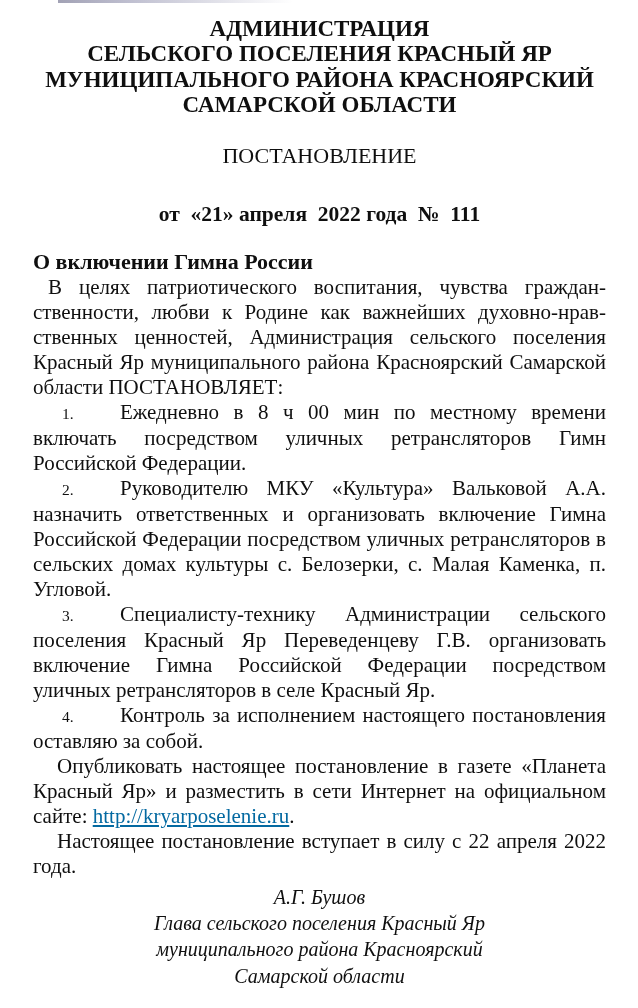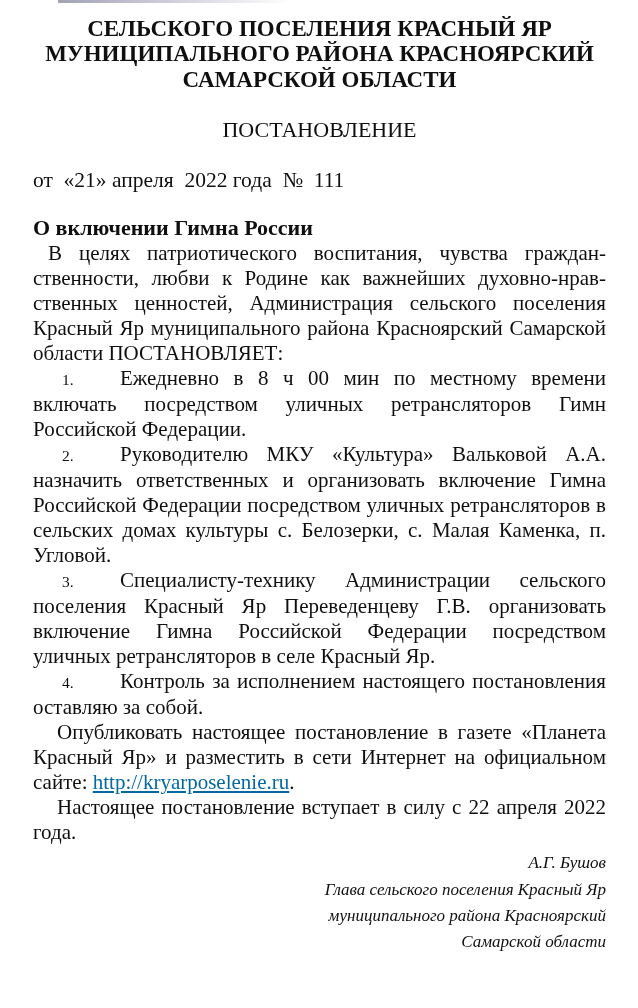--- a/index.html
+++ b/index.html
@@ -29,24 +29,26 @@
     line-height: 25.4px;
   }
   .doc-type {
     margin-top: 25px;
     text-align: center;
     font-size: 22px;
     line-height: 25px;
     font-family: Liberation Serif, serif;
   }
   .date-line {
-    margin-top: 26px;
+    margin-top: 34px;
+    text-align: center;
     font-size: 21.5px;
     line-height: 25px;
     white-space: pre-wrap;
+    font-weight: bold;
   }
   .subject {
     margin: 22px 0 0 0;
     text-align: left;
     font-weight: bold;
     font-size: 22px;
     line-height: 26px;
   }
   .content {
     font-size: 21px;
@@ -63,33 +65,34 @@
     margin-left: 29px;
     width: 58px;
     font-size: 15.5px;
   }
   .doc-link {
     color: #0369a1;
     text-decoration: underline;
   }
   .signature {
     margin-top: 5px;
-    text-align: right;
+    text-align: center;
     font-style: italic;
-    font-size: 17px;
+    font-size: 20px;
     line-height: 26.3px;
   }
 </style>
 </head>
 <body>
 
 <div class="page">
   <div class="top-strip"></div>
 
   <header class="org">
+      <div>АДМИНИСТРАЦИЯ</div>
       <div>СЕЛЬСКОГО ПОСЕЛЕНИЯ КРАСНЫЙ ЯР</div>
       <div>МУНИЦИПАЛЬНОГО РАЙОНА КРАСНОЯРСКИЙ</div>
       <div>САМАРСКОЙ ОБЛАСТИ</div>
     </header>
 
   <div class="doc-type">ПОСТАНОВЛЕНИЕ</div>
 
   <div class="date-line">от  «21» апреля  2022 года  №  111</div>
 
   <h1 class="subject">О включении Гимна России</h1>

